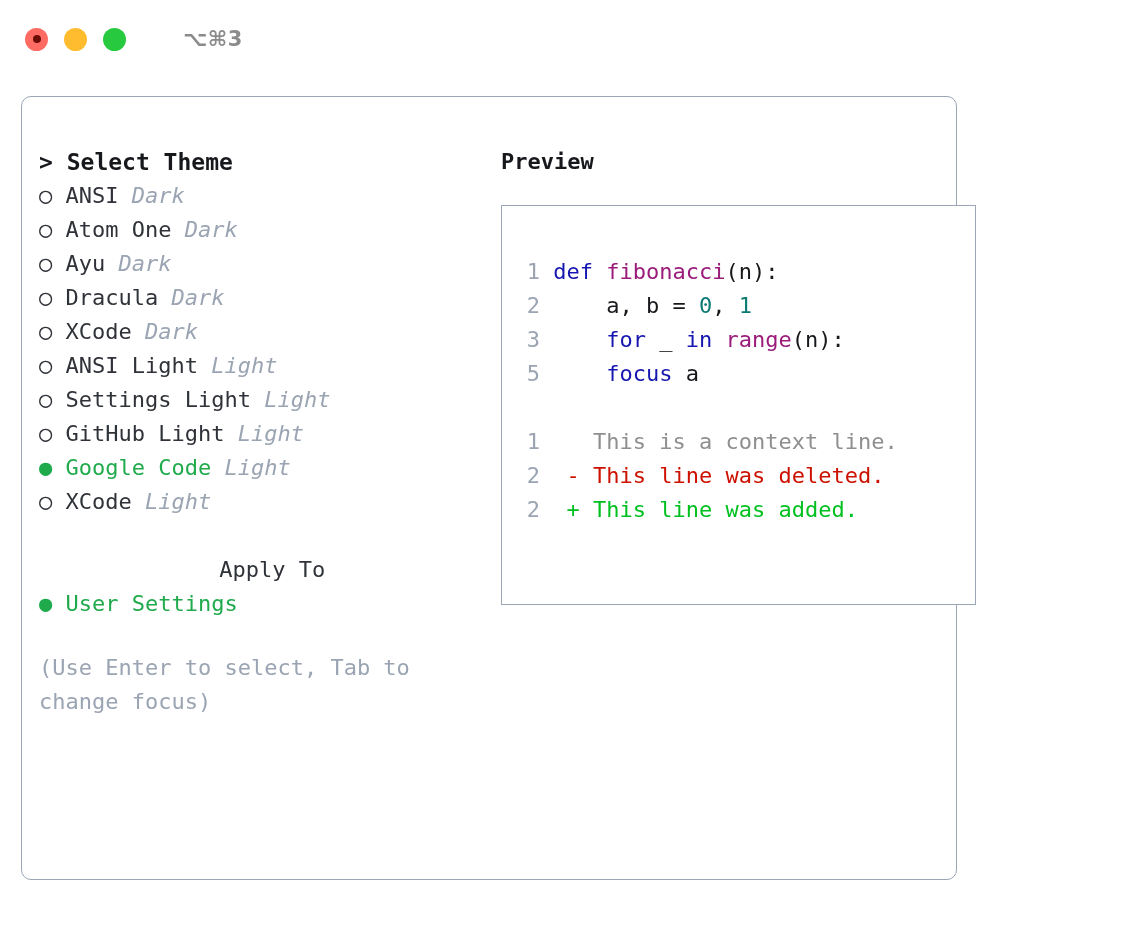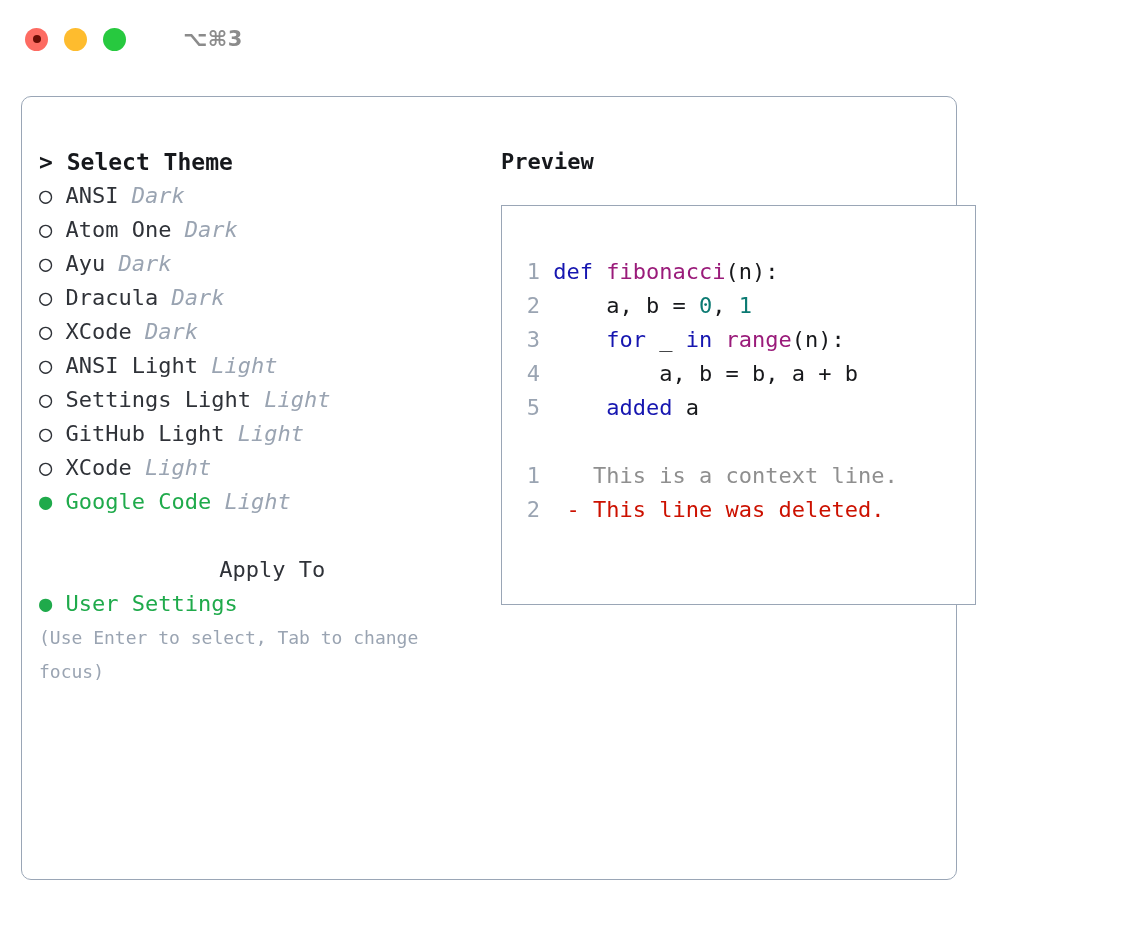--- a/index.html
+++ b/index.html
@@ -124,21 +124,22 @@
     font-size: 22px;
     line-height: 34px;
     color: #2f3238;
     white-space: pre;
     text-align: center;
   }
 
   .spacer-row { height: 34px; }
 
   .hint {
-    font-size: 18px;
+    margin-top: 30px;
+    font-size: 22px;
     line-height: 34px;
     color: #9aa4b2;
     width: 415px;
     word-spacing: 0px;
   }
 
   
   .right-col {
     position: absolute;
     left: 479px;
@@ -206,22 +207,22 @@
 
         <div id="theme-list">
             <div class="opt"><span class="bullet">○</span><span class="name"> ANSI</span><span class="tag"> Dark</span></div>
             <div class="opt"><span class="bullet">○</span><span class="name"> Atom One</span><span class="tag"> Dark</span></div>
             <div class="opt"><span class="bullet">○</span><span class="name"> Ayu</span><span class="tag"> Dark</span></div>
             <div class="opt"><span class="bullet">○</span><span class="name"> Dracula</span><span class="tag"> Dark</span></div>
             <div class="opt"><span class="bullet">○</span><span class="name"> XCode</span><span class="tag"> Dark</span></div>
             <div class="opt"><span class="bullet">○</span><span class="name"> ANSI Light</span><span class="tag"> Light</span></div>
             <div class="opt"><span class="bullet">○</span><span class="name"> Settings Light</span><span class="tag"> Light</span></div>
             <div class="opt"><span class="bullet">○</span><span class="name"> GitHub Light</span><span class="tag"> Light</span></div>
+            <div class="opt selected"><span class="bullet">●</span><span class="name"> Google Code</span><span class="tag"> Light</span></div>
             <div class="opt"><span class="bullet">○</span><span class="name"> XCode</span><span class="tag"> Light</span></div>
-            <div class="opt selected"><span class="bullet">●</span><span class="name"> Google Code</span><span class="tag"> Light</span></div>
           </div>
 
         <div class="spacer-row"></div>
 
         <div class="plain-label">  Apply To</div>
 
         <div id="apply-list">
             <div class="opt selected"><span class="bullet">●</span><span class="name"> User Settings</span></div>
           </div>
 
@@ -229,26 +230,26 @@
       </div>
 
       <div class="right-col">
         <div class="preview-title">Preview</div>
 
         <div class="preview-box">
           <div id="code-block">
               <div class="code-line"><span class="ln">1</span><span> </span><span class="kw">def </span><span class="fn">fibonacci</span><span class="pn">(n):</span></div>
               <div class="code-line"><span class="ln">2</span><span> </span><span class="pn">    a, b = </span><span class="num">0</span><span class="pn">, </span><span class="num">1</span></div>
               <div class="code-line"><span class="ln">3</span><span> </span><span class="pn">    </span><span class="kw">for</span><span class="pn"> _ </span><span class="kw">in</span><span class="pn"> </span><span class="fn">range</span><span class="pn">(n):</span></div>
-              <div class="code-line"><span class="ln">4</span><span> </span><span class="pn">        a, b = b, a + b</span></div>
-              <div class="code-line"><span class="ln">5</span><span> </span><span class="pn">    </span><span class="kw">added</span><span class="pn"> a</span></div>
+              <div class="code-line"><span class="ln">5</span><span> </span><span class="pn">    </span><span class="kw">focus</span><span class="pn"> a</span></div>
             </div>
           <div class="diff-gap"></div>
           <div id="diff-block">
               <div class="code-line"><span class="ln">1</span><span>  </span><span class="diff-ctx"> </span><span class="diff-ctx"> This is a context line.</span></div>
               <div class="code-line"><span class="ln">2</span><span>  </span><span class="diff-del">-</span><span class="diff-del"> This line was deleted.</span></div>
+              <div class="code-line"><span class="ln">2</span><span>  </span><span class="diff-add">+</span><span class="diff-add"> This line was added.</span></div>
             </div>
         </div>
       </div>
 
     </div>
   </div>
 </div>
 
 </body></html>

